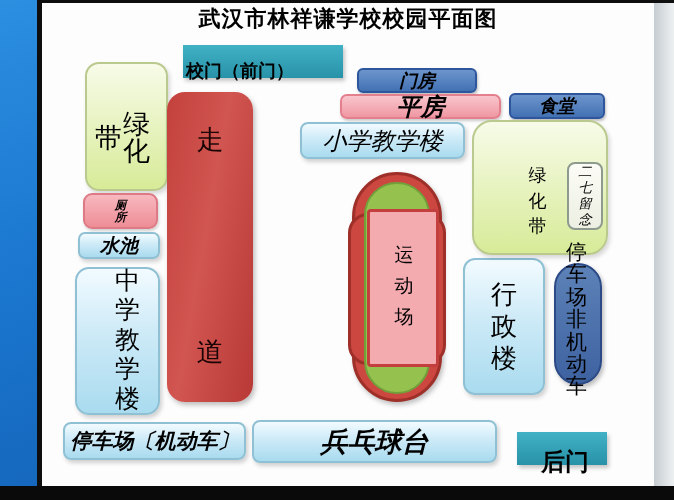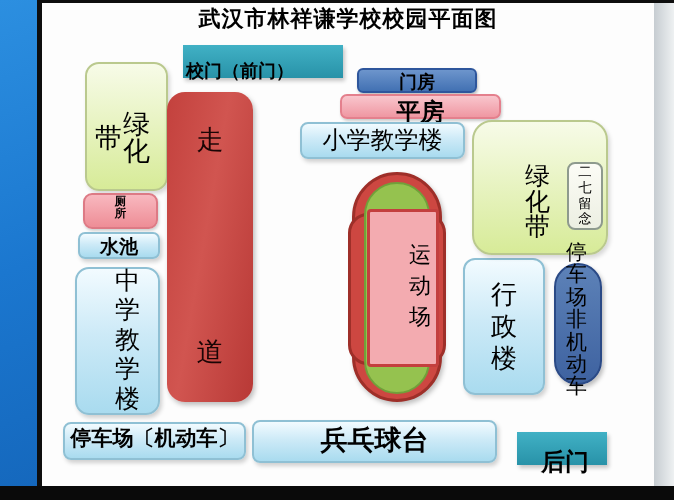--- a/index.html
+++ b/index.html
@@ -10,21 +10,21 @@
     color:#000;
   }
   .abs{position:absolute;box-sizing:border-box;}
   .page{left:42px;top:3px;width:612px;height:483px;background:#fdfdfd;}
   .blue-strip{left:0;top:0;width:37px;height:486px;background:linear-gradient(160deg,#2c8fe0 0%,#1b77cf 55%,#1568bd 100%);}
   .right-band{left:654px;top:3px;width:20px;height:483px;background:linear-gradient(to right,#c6ccd1,#eef1f2);}
   .bottom-band{left:0;top:486px;width:674px;height:14px;background:#0a0a0a;}
 
   .lbl{position:absolute;color:#000;white-space:nowrap;z-index:30;}
   .vtext{word-break:break-all;line-break:anywhere;text-align:center;white-space:normal;}
-  .center{display:flex;justify-content:center;}
+  .center{display:flex;align-items:center;justify-content:center;font-style:italic;}
 
   .teal{background:linear-gradient(#41b1c5,#2892a8);box-shadow:2px 3px 4px rgba(0,0,0,.22);}
   .blue{background:linear-gradient(#6d95cc,#4271b3);border:2px solid #2e569c;border-radius:6px;box-shadow:1px 2px 3px rgba(0,0,0,.25);}
   .pinkbar{background:linear-gradient(#f9c6cd,#ef97a2);border:2px solid #e4808d;border-radius:7px;box-shadow:1px 2px 3px rgba(0,0,0,.2);}
   .lblue{background:linear-gradient(#f2fbff 0%,#cdeaf7 45%,#a9dbef 100%);border:2px solid #8fc0d4;border-radius:8px;box-shadow:2px 3px 4px rgba(0,0,0,.18);}
   .green{background:linear-gradient(#f7fbe8,#d7eb98);border:2px solid #bac98e;border-radius:16px;box-shadow:2px 3px 4px rgba(0,0,0,.15);}
   .pinksm{background:linear-gradient(#f8b8bf,#ee8d96);border:2px solid #dd7a85;border-radius:9px;box-shadow:1px 2px 3px rgba(0,0,0,.18);}
   .redbar{background:linear-gradient(100deg,#c3413d,#d15550 45%,#b83936);border-radius:18px;box-shadow:2px 3px 5px rgba(0,0,0,.25);}
 
   .field-outer{left:352px;top:172px;width:90px;height:230px;border-radius:46px;background:#cd4741;border:3px solid #9e2f29;box-shadow:2px 3px 5px rgba(0,0,0,.25);z-index:5;}
@@ -52,20 +52,23 @@
 
   <div class="abs teal" style="left:183px;top:45px;width:160px;height:33px;"></div>
   <div class="lbl b" style="left:186px;top:59px;font-size:18px;">校门（前门）</div>
 
   <div class="abs blue center" style="left:357px;top:68px;width:120px;height:25px;">
     <span class="b" style="font-size:18px;">门房</span>
   </div>
   <div class="abs pinkbar center" style="left:340px;top:94px;width:161px;height:25px;">
     <span class="b" style="font-size:24px;">平房</span>
   </div>
+  <div class="abs blue center" style="left:509px;top:93px;width:96px;height:26px;">
+    <span class="b" style="font-size:18px;">食堂</span>
+  </div>
 
   <div class="abs lblue center" style="left:300px;top:122px;width:165px;height:37px;">
     <span style="font-size:24px;">小学教学楼</span>
   </div>
 
   <div class="abs green" style="left:85px;top:62px;width:83px;height:129px;border-radius:14px;"></div>
   <div class="lbl" style="left:95px;top:111px;display:flex;align-items:center;font-size:27px;">
     <span>带</span>
     <span class="vtext" style="width:29px;line-height:27px;">绿化</span>
   </div>
@@ -91,27 +94,27 @@
   </div>
 
   <div class="abs lblue center" style="left:252px;top:420px;width:245px;height:43px;">
     <span class="b" style="font-size:27px;">兵乓球台</span>
   </div>
 
   <div class="abs field-outer"></div>
   <div class="abs field-bulge"></div>
   <div class="abs field-green"></div>
   <div class="abs field-pink"></div>
-  <div class="lbl vtext" style="left:406px;top:239px;width:28px;font-size:22px;line-height:31px;white-space:normal;">运动场</div>
+  <div class="lbl vtext" style="left:390px;top:239px;width:28px;font-size:19px;line-height:31px;white-space:normal;">运动场</div>
 
   <div class="abs lblue" style="left:463px;top:258px;width:82px;height:137px;border-radius:12px;"></div>
   <div class="lbl vtext" style="left:489px;top:278px;width:30px;font-size:26px;line-height:32px;white-space:normal;">行政楼</div>
 
   <div class="abs green" style="left:472px;top:120px;width:136px;height:135px;border-radius:20px;"></div>
-  <div class="lbl vtext" style="left:524px;top:163px;width:27px;font-size:25px;line-height:25.5px;white-space:normal;">绿化带</div>
+  <div class="lbl vtext" style="left:524px;top:163px;width:27px;font-size:18px;line-height:25.5px;white-space:normal;">绿化带</div>
 
   <div class="abs memo center">
     <span class="vtext" style="width:15px;font-size:13.5px;line-height:15.8px;">二七留念</span>
   </div>
 
   <div class="abs pill"></div>
   <div class="lbl vtext" style="left:565px;top:241px;width:23px;font-size:21px;line-height:22.4px;white-space:normal;z-index:31;">停车场非机动车</div>
 
   <div class="abs teal" style="left:517px;top:432px;width:90px;height:33px;"></div>
   <div class="lbl b" style="left:541px;top:446px;font-size:24px;text-align:right;">后门</div>

